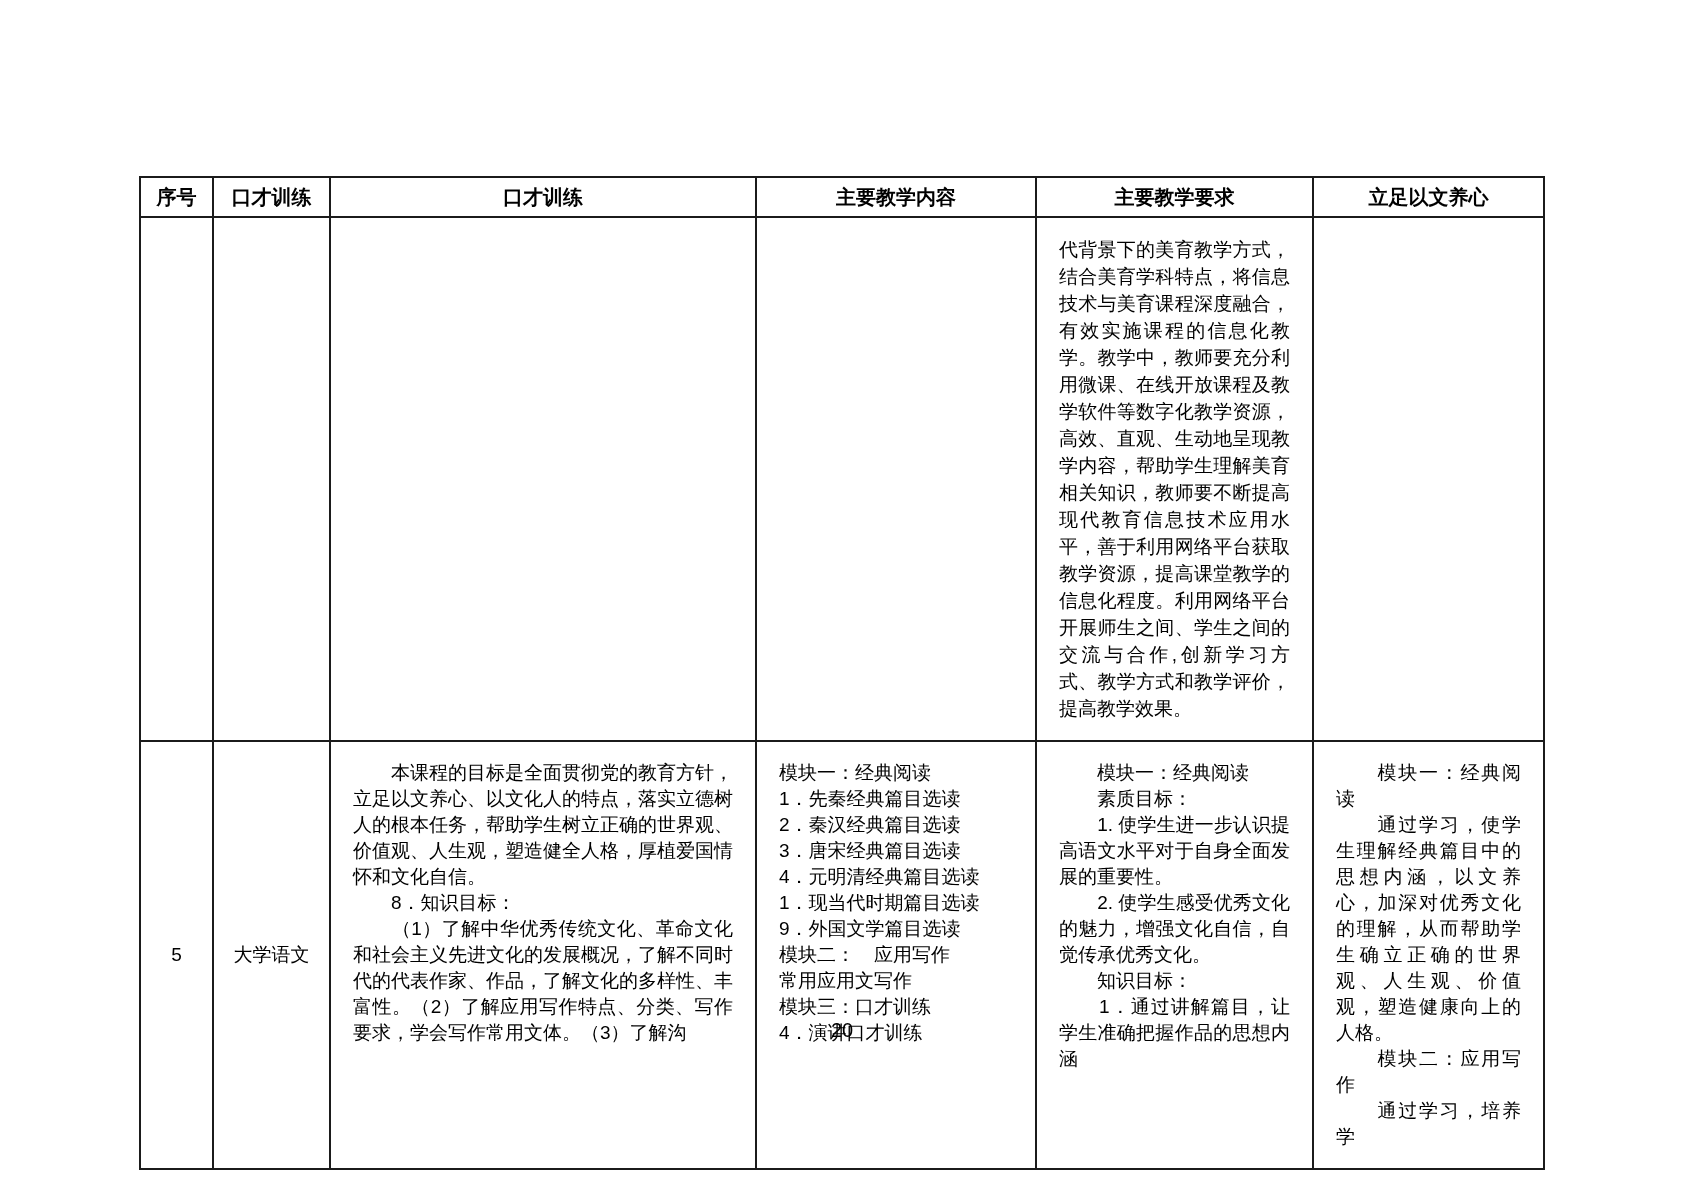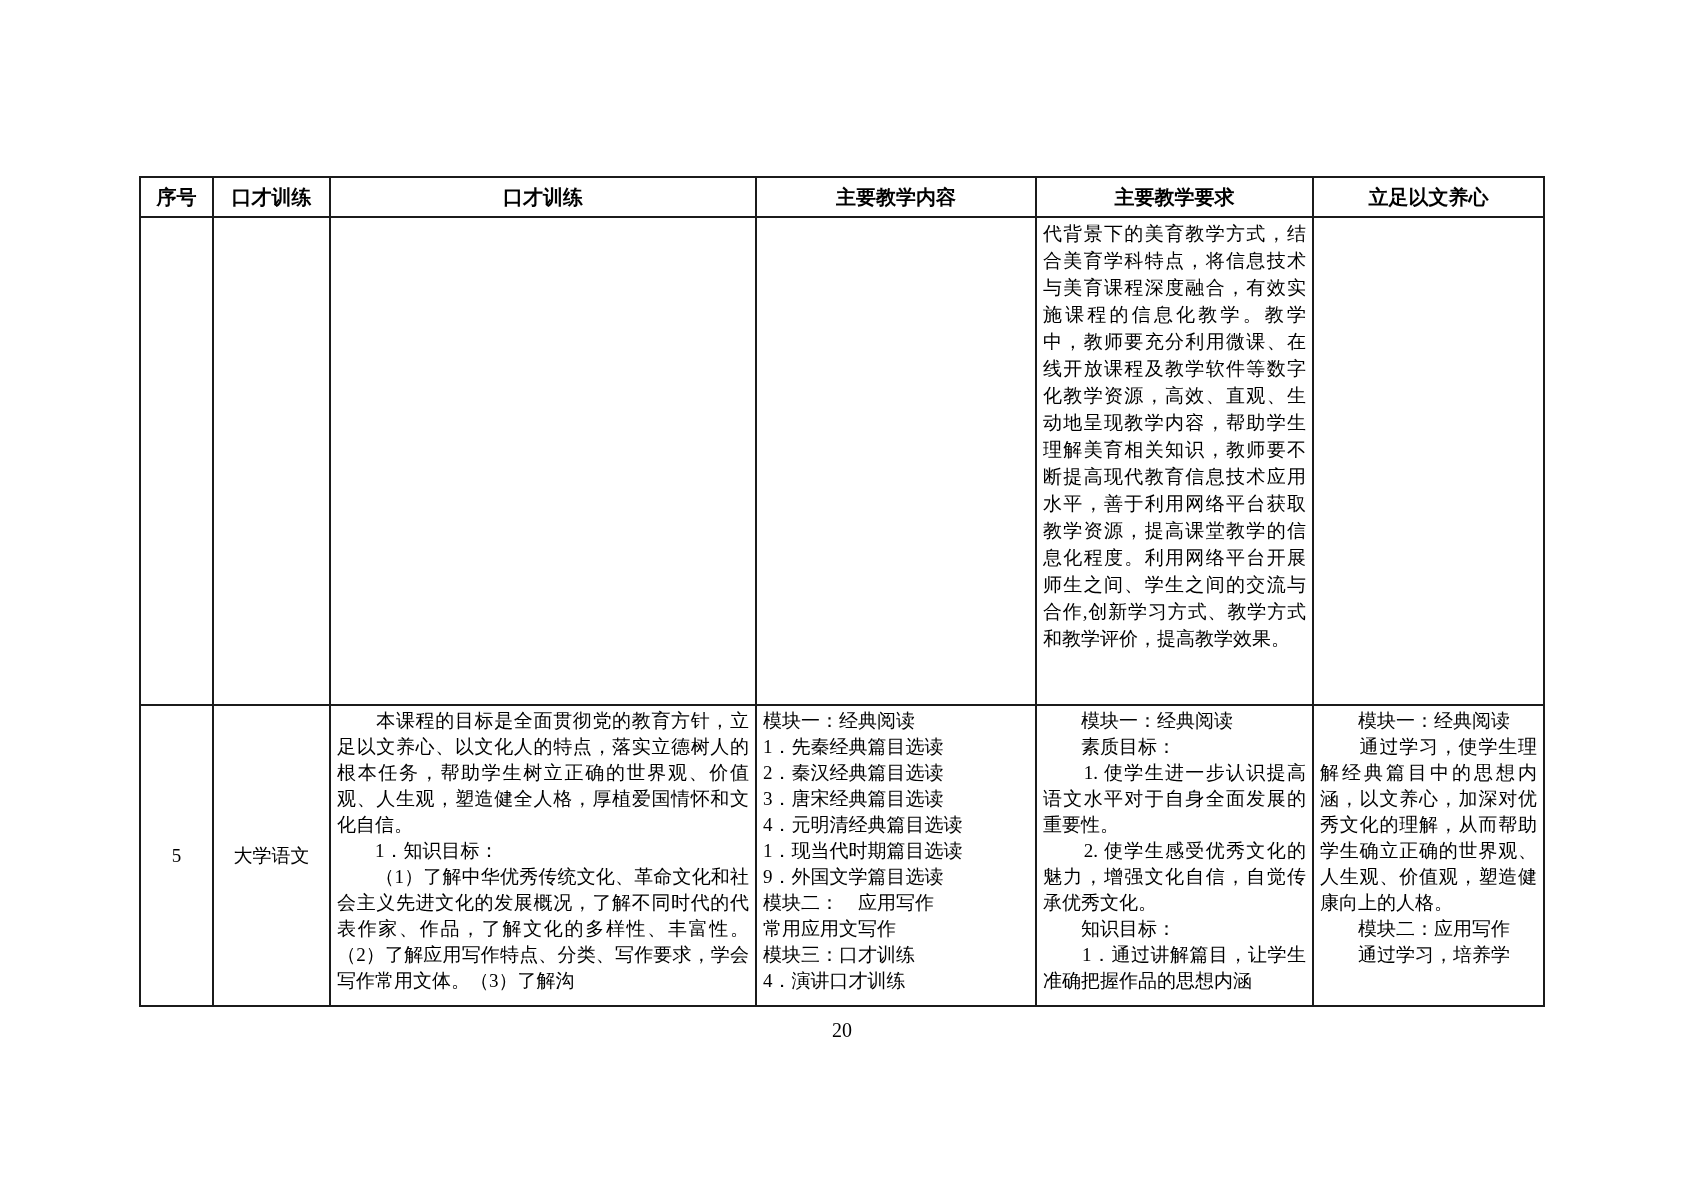--- a/index.html
+++ b/index.html
@@ -2,34 +2,34 @@
 <html><head>
 <meta charset="utf-8">
 <style>
   html, body { margin: 0; padding: 0; background: #ffffff; }
   .page {
     position: relative;
     width: 1684px;
     height: 1191px;
     background: #ffffff;
     color: #000000;
-    font-family: Liberation Serif, serif;
+    font-family: Liberation Sans, sans-serif;
     overflow: hidden;
   }
   table.doc-table {
     position: absolute;
     left: 139px;
     top: 176px;
     border-collapse: collapse;
     table-layout: fixed;
   }
   .doc-table th, .doc-table td {
     border: 2px solid #1b1b1b;
     vertical-align: top;
-    padding: 0;
+    padding: 16px;
     overflow: hidden;
   }
   .doc-table th {
     font-weight: bold;
     font-size: 20px;
     text-align: center;
     vertical-align: middle;
     height: 38px;
     padding: 0 2px;
   }
@@ -90,21 +90,21 @@
           <div class="cell lh27 justify">代背景下的美育教学方式，结合美育学科特点，将信息技术与美育课程深度融合，有效实施课程的信息化教学。教学中，教师要充分利用微课、在线开放课程及教学软件等数字化教学资源，高效、直观、生动地呈现教学内容，帮助学生理解美育相关知识，教师要不断提高现代教育信息技术应用水平，善于利用网络平台获取教学资源，提高课堂教学的信息化程度。利用网络平台开展师生之间、学生之间的交流与合作,创新学习方式、教学方式和教学评价，提高教学效果。</div>
         </td>
         <td></td>
       </tr>
       <tr class="row-main">
         <td class="center-cell">5</td>
         <td class="center-cell">大学语文</td>
         <td>
           <div class="cell lh26">
               <div class="para justify">　　本课程的目标是全面贯彻党的教育方针，立足以文养心、以文化人的特点，落实立德树人的根本任务，帮助学生树立正确的世界观、价值观、人生观，塑造健全人格，厚植爱国情怀和文化自信。</div>
-              <div class="para justify">　　1．知识目标：</div>
+              <div class="para justify">　　8．知识目标：</div>
               <div class="para justify">　　（1）了解中华优秀传统文化、革命文化和社会主义先进文化的发展概况，了解不同时代的代表作家、作品，了解文化的多样性、丰富性。（2）了解应用写作特点、分类、写作要求，学会写作常用文体。（3）了解沟</div>
             </div>
         </td>
         <td>
           <div class="cell lh26">
               <div class="tline">模块一：经典阅读</div>
               <div class="tline">1．先秦经典篇目选读</div>
               <div class="tline">2．秦汉经典篇目选读</div>
               <div class="tline">3．唐宋经典篇目选读</div>
               <div class="tline">4．元明清经典篇目选读</div>

